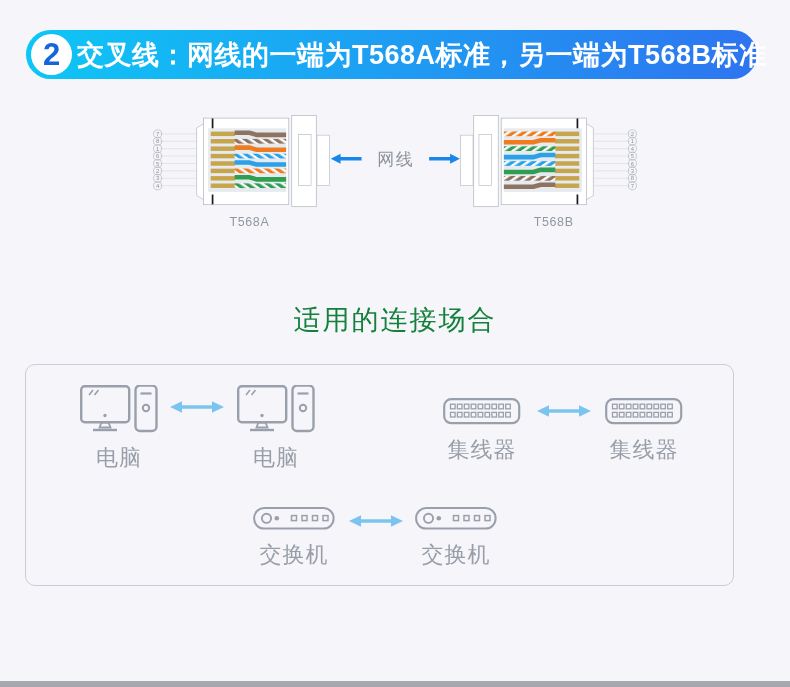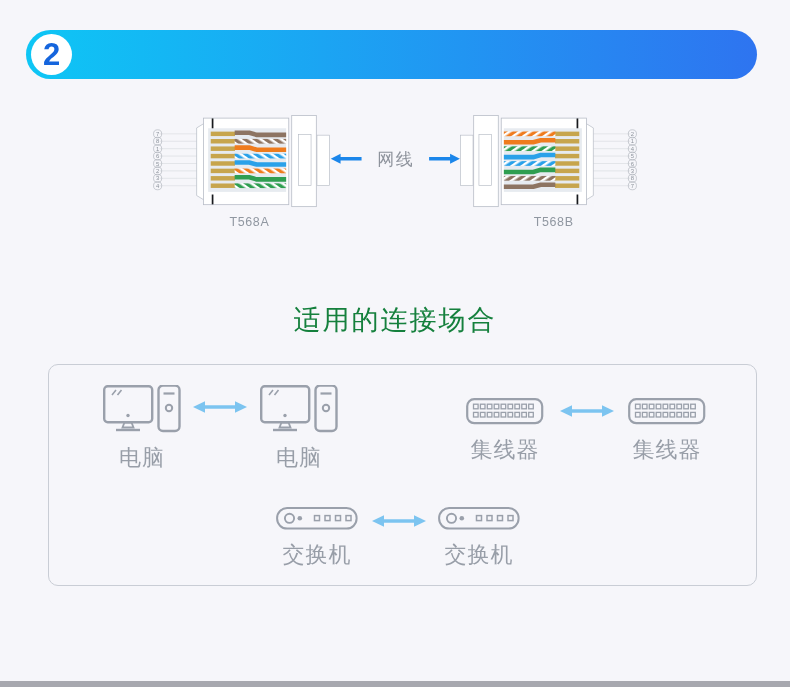--- a/index.html
+++ b/index.html
@@ -25,36 +25,37 @@
   }
   #wiring-svg{position:absolute;left:0;top:105px;}
   .conn-label{font-size:19px;fill:var(--label-gray);letter-spacing:1px;}
   .cable-label{font-size:26px;fill:#8e939c;letter-spacing:2px;}
   .solid-arrow{fill:var(--arrow-blue);}
   .section-title{
     position:absolute;left:0;top:302px;width:100%;text-align:center;
     font-size:27px;color:#15803d;letter-spacing:2px;
   }
   .scenario-box{
-    position:absolute;left:48px;top:364px;width:709px;height:222px;
+    position:absolute;left:25px;top:364px;width:709px;height:222px;
     border:1px solid #c9cdd5;border-radius:10px;box-sizing:border-box;
   }
   .cell{position:absolute;text-align:center;}
   .cell-label{font-size:22px;color:#989ea8;letter-spacing:1px;margin-top:6px;}
   .icon-stroke{stroke:#9aa0ab;fill:none;}
   .icon-fill{fill:#9aa0ab;}
   .darrow-line{stroke:var(--arrow-light);stroke-width:3.4;}
   .darrow-head{fill:var(--arrow-light);}
   .bottom-bar{position:absolute;left:0;right:0;bottom:0;height:6px;background:#a7a8af;}
 </style>
 </head>
 <body style="--banner-start: #0ec6f5; --banner-end: #2e74f0; --banner-number: #1565dd; --arrow-blue: #1b86ea; --arrow-light: #7cc4f0; --label-gray: #9097a1;">
 
 <div class="banner">
   <div class="banner-num">2</div>
+  <div class="banner-title">交叉线：网线的一端为T568A标准，另一端为T568B标准</div>
 </div>
 
 <svg id="wiring-svg" width="790" height="200" viewBox="0 105 790 305">
 
   <polygon class="solid-arrow" points="297,187 312,179.5 312,184.3 344,184.3 344,189.7 312,189.7 312,194.5"></polygon>
   <polygon class="solid-arrow" points="494,187 479,179.5 479,184.3 447,184.3 447,189.7 479,189.7 479,194.5"></polygon>
   <text class="cable-label" x="396" y="196" text-anchor="middle">网线</text>
 
   <text class="conn-label" x="173" y="290" text-anchor="middle">T568A</text>
   <text class="conn-label" x="637" y="290" text-anchor="middle">T568B</text>

